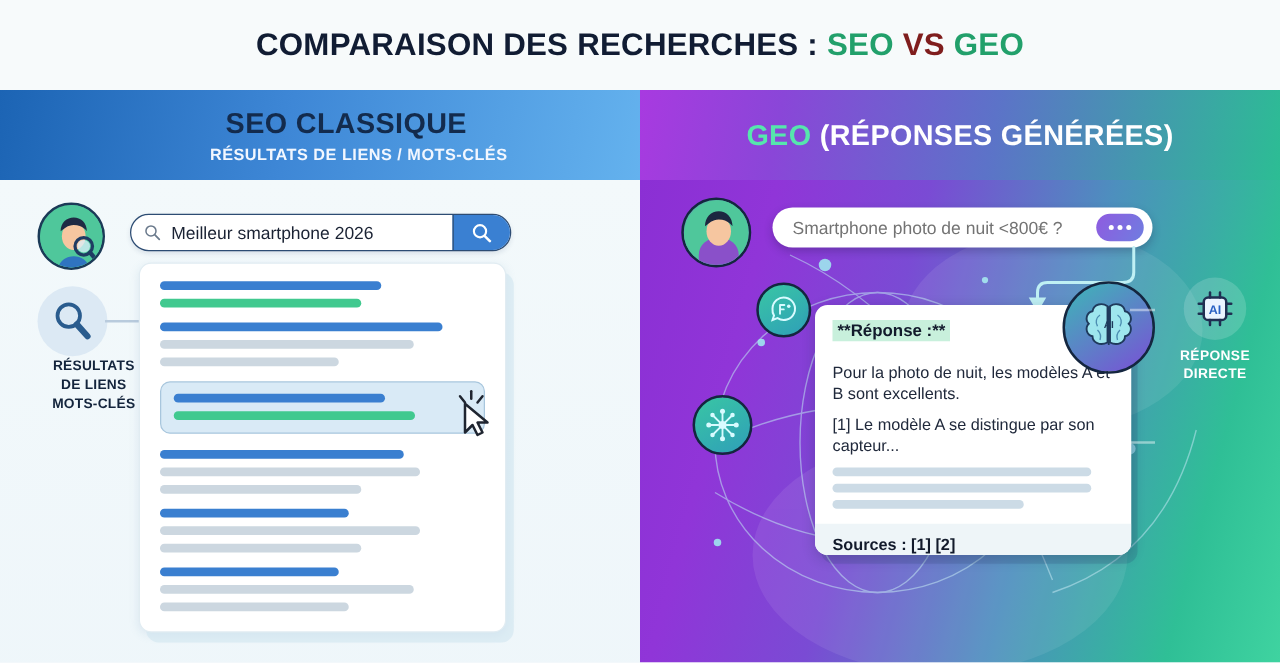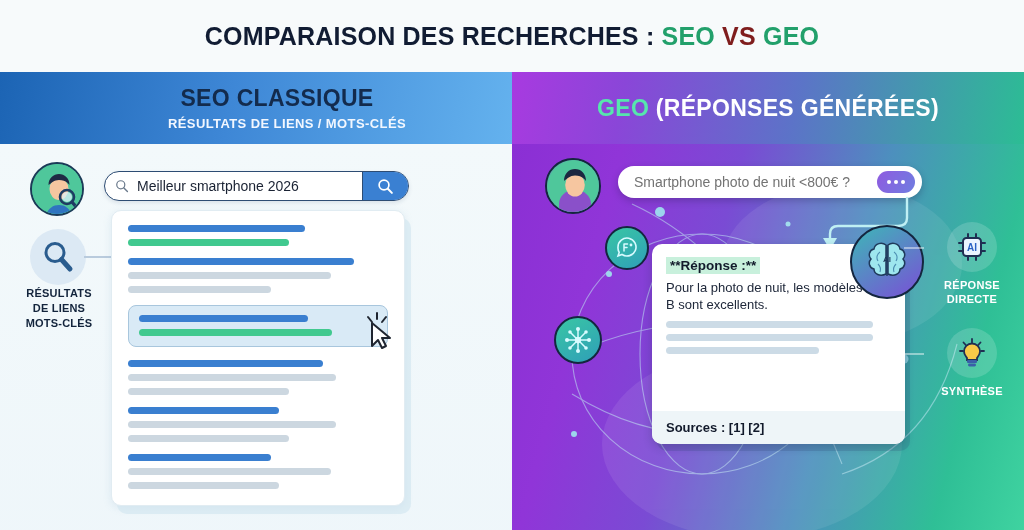--- a/index.html
+++ b/index.html
@@ -70,21 +70,21 @@
     align-items: center; justify-content: center; flex: none;
     border-left: 1.5px solid #2d4c73;
   }
 
   
   .mag-badge {
     position: absolute; left: 30px; top: 85px; width: 56px; height: 56px;
     border-radius: 50%; background: #dce9f4; display:flex; align-items:center; justify-content:center;
   }
   .mag-label {
-    position: absolute; left: 4px; top: 142px; width: 110px; text-align: center;
+    position: absolute; left: 20px; top: 142px; width: 110px; text-align: center;
     font-size: 11px; font-weight: bold; color: #13243c; line-height: 1.35; letter-spacing: .2px;
   }
   .connector-left {
     position: absolute; left: 84px; top: 112px; width: 28px; height: 1.5px; background: #b9cbdd;
   }
 
   
   .results-card {
     position: absolute; left: 111px; top: 66px; width: 294px; height: 296px;
     background: #ffffff; border: 1px solid #e1ecf2; border-radius: 10px;
@@ -121,21 +121,21 @@
   
   .answer-card {
     position: absolute; left: 140px; top: 100px; width: 253px; height: 200px;
     background: #ffffff; border-radius: 10px; overflow: hidden;
     box-shadow: 5px 7px 0 rgba(40,60,110,.18), 0 3px 10px rgba(20,30,60,.22);
     display: flex; flex-direction: column;
   }
   .answer-body { padding: 12px 14px 6px 14px; flex: 1; }
   .answer-head {
     display: inline-block; background: #c8f0dc; color: #121a2b;
-    font-size: 13.5px; font-weight: bold; padding: 1px 4px; margin-bottom: 5px;
+    font-size: 13.5px; font-weight: bold; padding: 1px 4px; margin-bottom: 16px;
   }
   .answer-p { font-size: 13px; color: #20293b; line-height: 1.32; margin-bottom: 8px; }
   .answer-bars { margin-top: 2px; }
   .answer-bars .bar { background: #ccdbe6; height: 7px; margin-bottom: 6px; }
   .answer-footer {
     background: #eef5f8; padding: 9px 14px; font-size: 13px; font-weight: bold; color: #121a2b;
   }
 
   
   .node-icon {
@@ -354,20 +354,21 @@
             <circle cx="7" cy="23" r="1.8"></circle>
               <circle cx="23" cy="7" r="1.8"></circle>
           </g>
         </svg>
       </div>
 
       <div class="answer-card">
         <div class="answer-body">
           <div class="answer-head">**Réponse :**</div>
           <div class="answer-p">Pour la photo de nuit, les modèles A et B sont excellents.</div>
+          <div class="answer-p">[1] Le modèle A se distingue par son capteur...</div>
           <div class="answer-bars">
             <div class="bar" style="width:92%"></div>
             <div class="bar" style="width:92%"></div>
             <div class="bar" style="width:68%"></div>
           </div>
         </div>
         <div class="answer-footer">Sources : [1] [2]</div>
       </div>
 
       <div class="brain-icon">
@@ -403,35 +404,16 @@
             </g>
           </svg>
         </div>
         <div class="side-label">
           <div>RÉPONSE</div>
           <div>DIRECTE</div>
         </div>
       </div>
 
       <div class="side-conn" style="left:388px; top:209px; width:24px;"></div>
-      <div class="side-item side-2">
-        <div class="side-circle">
-          <svg width="34" height="34" viewBox="0 0 34 34">
-            <g stroke="#1f2f52" stroke-width="1.8" stroke-linecap="round">
-              <line x1="17" y1="3" x2="17" y2="6.5"></line>
-              <line x1="8.5" y1="6.5" x2="10.8" y2="9"></line>
-              <line x1="25.5" y1="6.5" x2="23.2" y2="9"></line>
-              <line x1="5" y1="15" x2="8" y2="15"></line>
-              <line x1="29" y1="15" x2="26" y2="15"></line>
-            </g>
-            <path d="M17 7.5c-4.6 0-8 3.5-8 8 0 3.3 2 5 3 6.5v2h10v-2c1-1.5 3-3.2 3-6.5 0-4.5-3.4-8-8-8z" fill="#f7c948" stroke="#1f2f52" stroke-width="1.8"></path>
-            <rect x="12" y="24" width="10" height="3" rx="1" fill="#3a5ea8"></rect>
-            <rect x="13" y="27.5" width="8" height="3" rx="1.4" fill="#3a5ea8"></rect>
-          </svg>
-        </div>
-        <div class="side-label">
-          <div>SYNTHÈSE</div>
-        </div>
-      </div>
 
     </div>
   </div>
 </div>
 
 </body></html>

